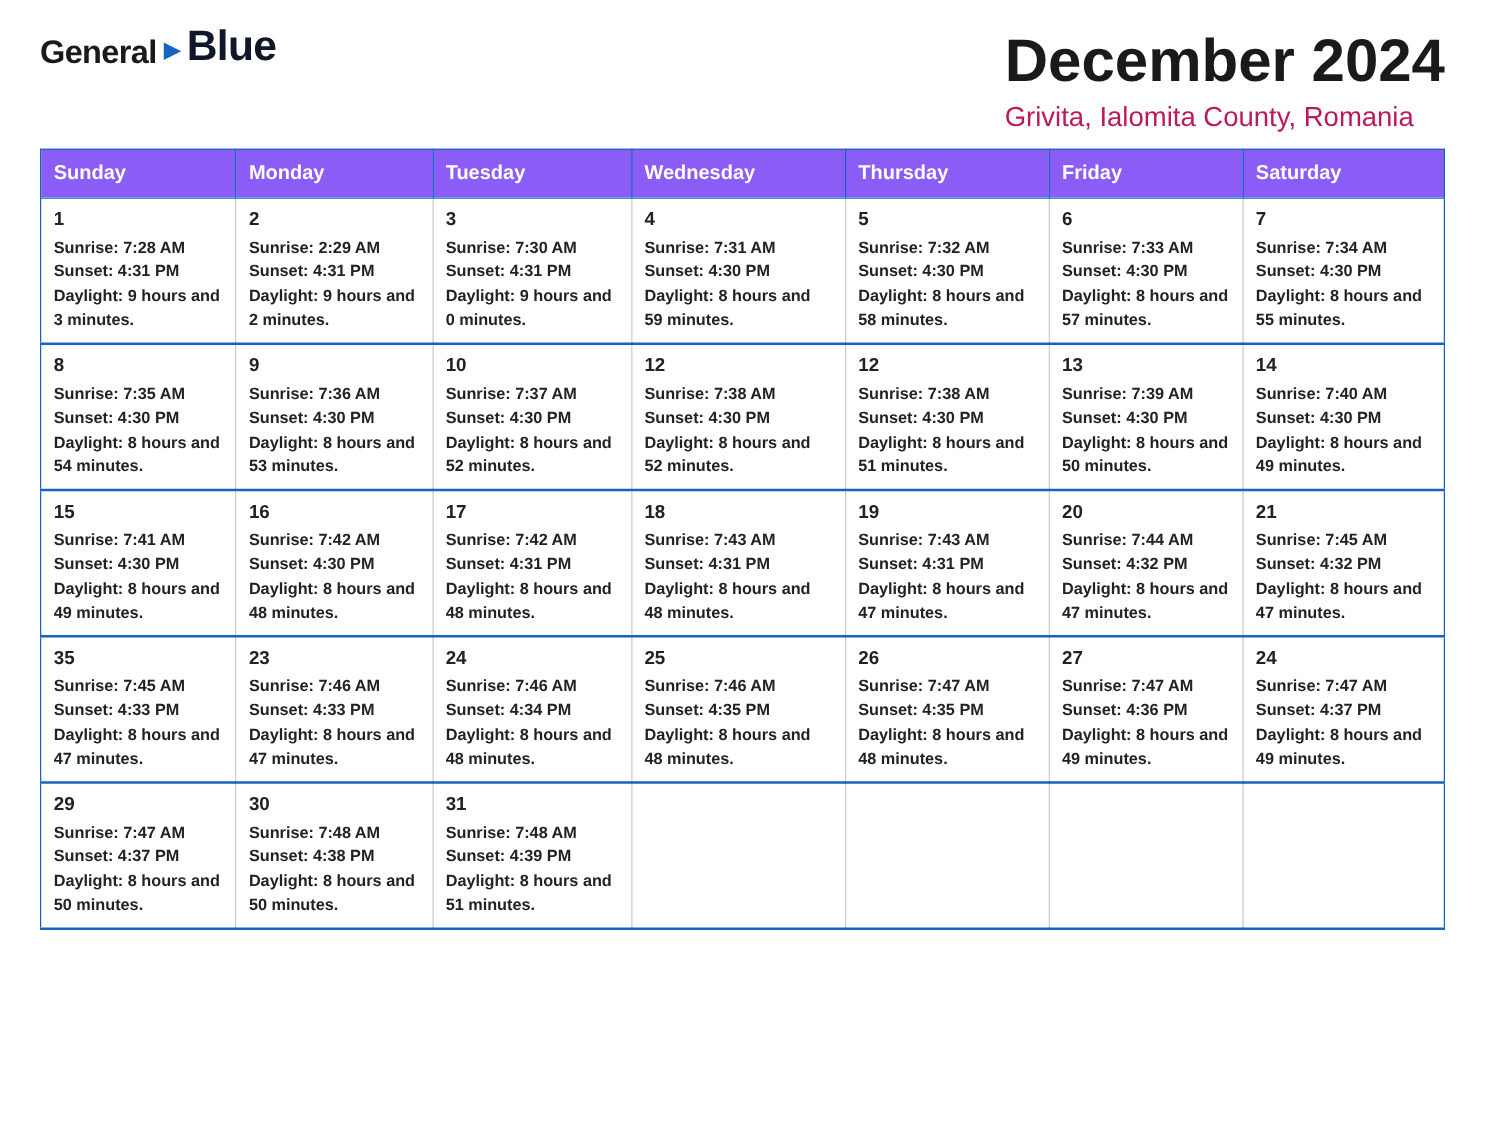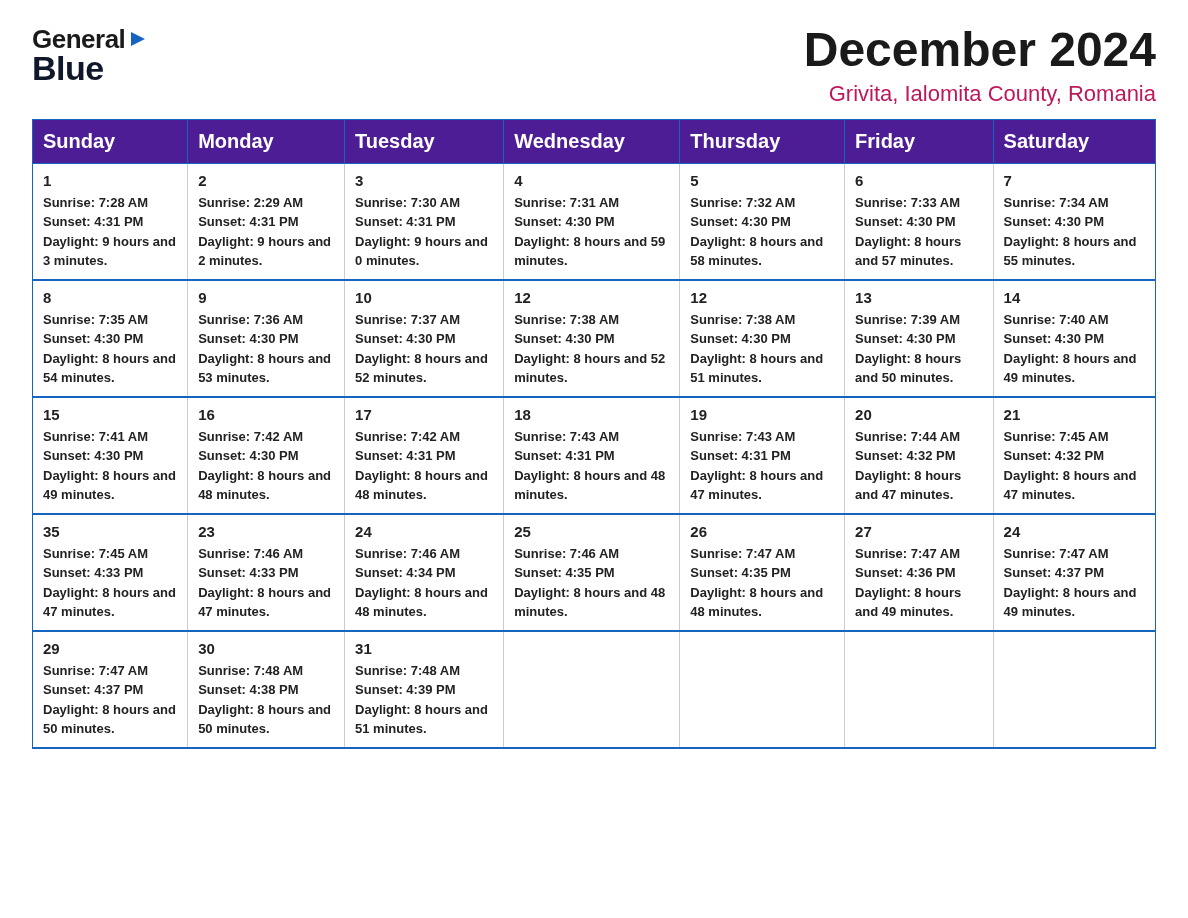--- a/index.html
+++ b/index.html
@@ -11,59 +11,58 @@
       min-height: 918px;
     }
     .header-row {
       display: flex;
       justify-content: space-between;
       align-items: flex-start;
       margin-bottom: 8px;
     }
     .logo {
       display: flex;
-      flex-direction: column;
-      align-items: flex-start;
+      flex-direction: row;
+      align-items: flex-end;
     }
     .logo-general {
       font-size: 26px;
       font-weight: bold;
       color: #1a1a1a;
       letter-spacing: -0.5px;
     }
     .logo-blue {
       font-size: 34px;
       font-weight: bold;
       color: #0f172a;
       letter-spacing: -0.5px;
       margin-top: -6px;
     }
     .title-block {
-      text-align: right;
     }
     .month-title {
       font-size: 48px;
       font-weight: bold;
       color: #1a1a1a;
       line-height: 1.1;
     }
     .location-title {
       font-size: 22px;
       color: #be185d;
       margin-top: 4px;
     }
     table {
       width: 100%;
       border-collapse: collapse;
       margin-top: 12px;
     }
     thead tr th {
-      background-color: #4c1d95;
+      background-color: #8b5cf6;
       color: #fff;
-      font-size: 20px;
+      font-size: 16px;
       font-weight: bold;
       padding: 10px 10px;
       text-align: left;
       border: 1px solid #1565c0;
     }
     tbody tr {
       border-bottom: 2px solid #1565c0;
     }
     tbody tr td {
       vertical-align: top;

